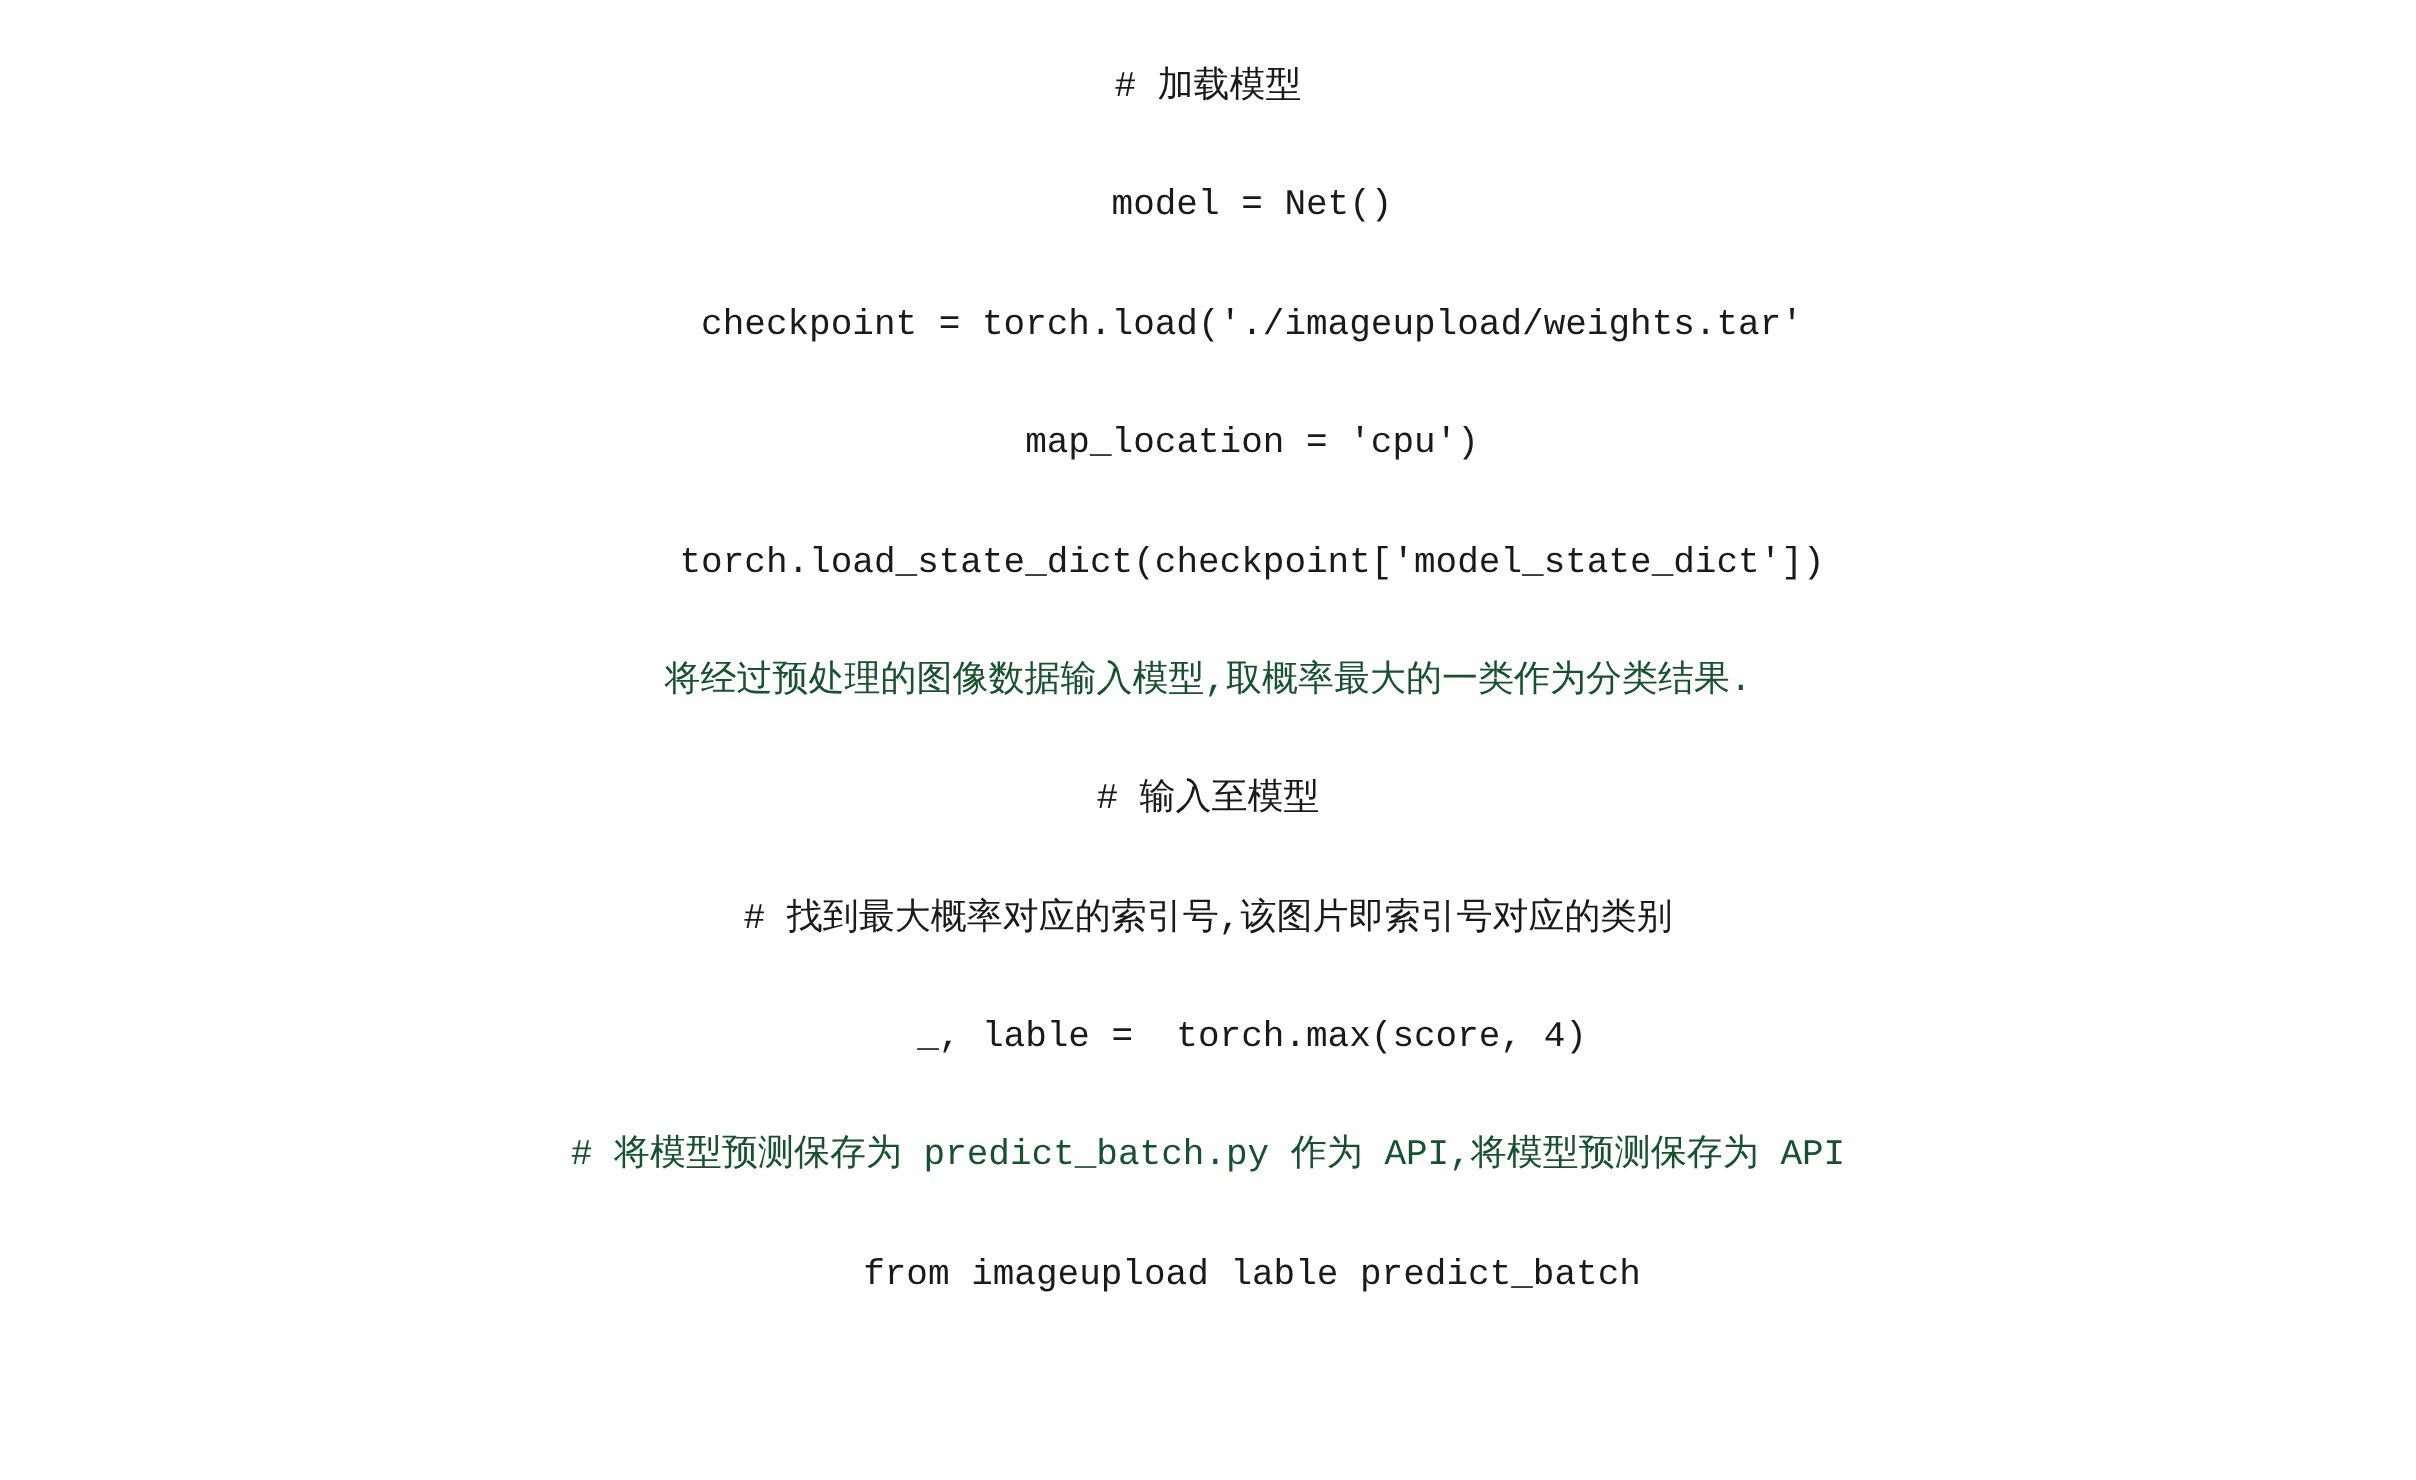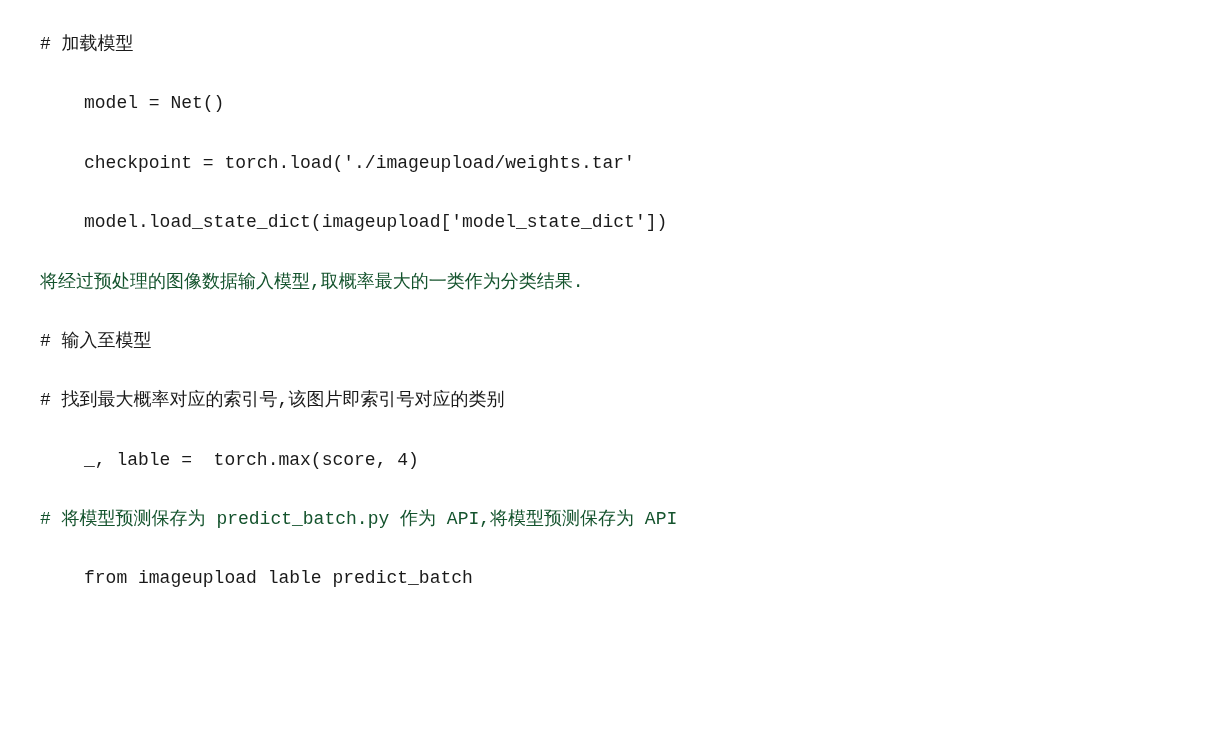--- a/index.html
+++ b/index.html
@@ -19,20 +19,21 @@
       min-height: 740px;
     }
 
     .code-block {
       white-space: pre;
     }
 
     .line {
       display: block;
       white-space: pre;
+      text-align: center;
     }
 
     .comment {
       color: #1a1a1a;
     }
 
     .code {
       color: #1a1a1a;
       margin-left: 44px;
     }
@@ -40,21 +41,22 @@
     .mixed {
       color: #14532d;
     }
   </style>
 </head>
 <body>
 
 <div class="code-block"><span class="line comment"># 加载模型</span>
 <span class="line code">model = Net()</span>
 <span class="line code">checkpoint = torch.load('./imageupload/weights.tar'</span>
-<span class="line code">model.load_state_dict(imageupload['model_state_dict'])</span>
+<span class="line code">map_location = 'cpu')</span>
+<span class="line code">torch.load_state_dict(checkpoint['model_state_dict'])</span>
 <span class="line mixed">将经过预处理的图像数据输入模型,取概率最大的一类作为分类结果.</span>
 <span class="line comment"># 输入至模型</span>
 <span class="line comment"># 找到最大概率对应的索引号,该图片即索引号对应的类别</span>
 <span class="line code">_, lable =  torch.max(score, 4)</span>
 <span class="line mixed"># 将模型预测保存为 predict_batch.py 作为 API,将模型预测保存为 API</span>
 <span class="line code">from imageupload lable predict_batch</span>
 
 
 
 

